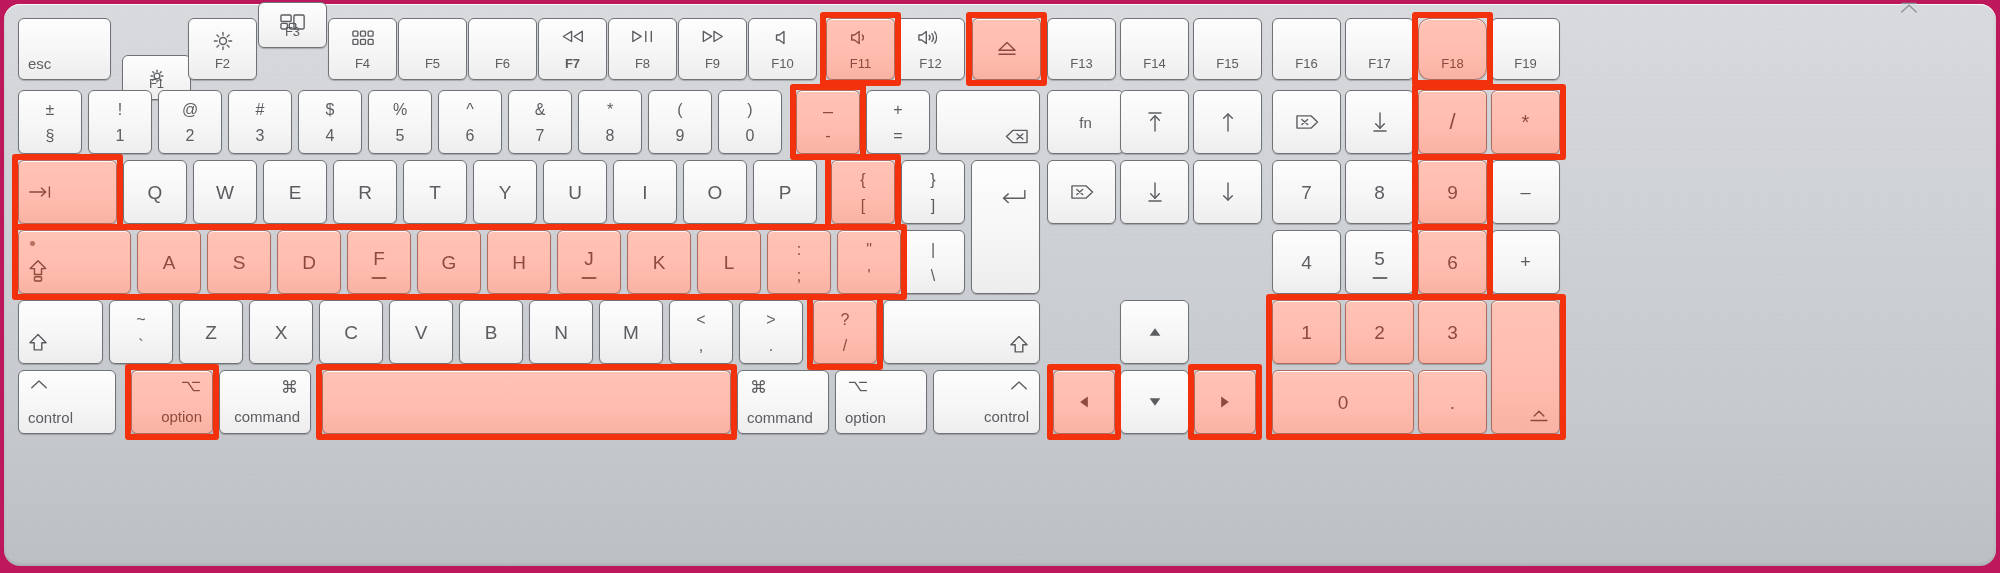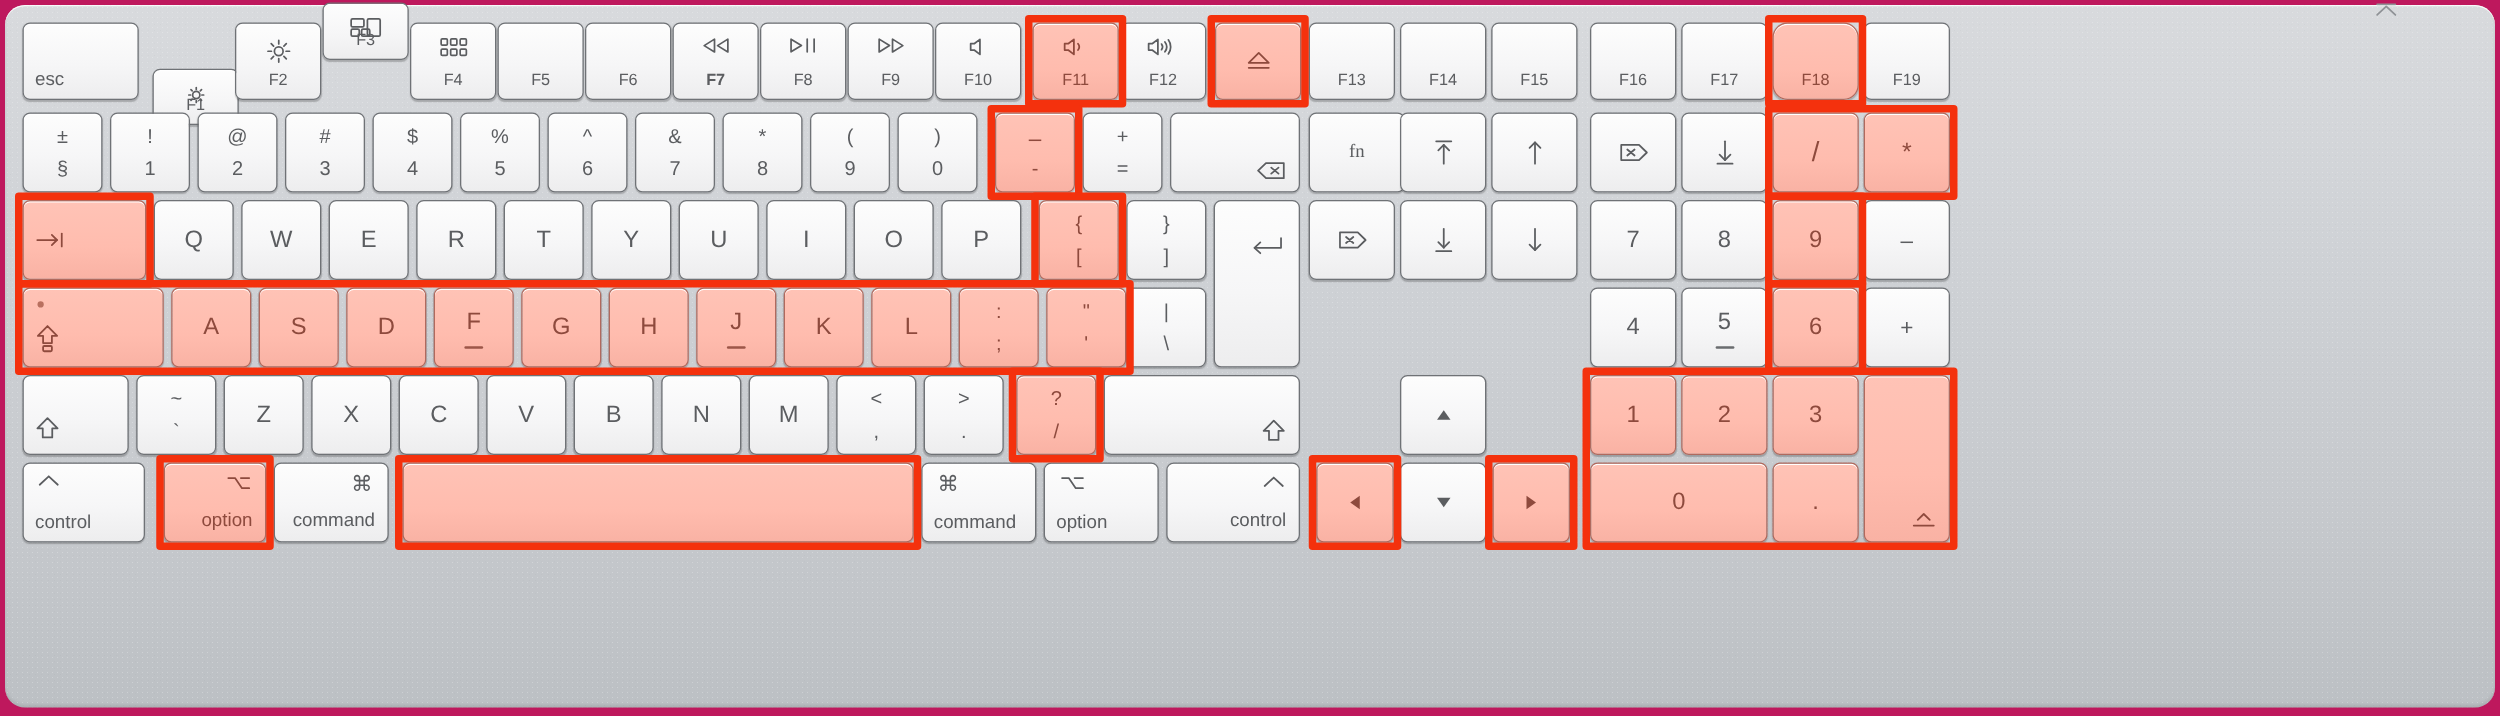--- a/index.html
+++ b/index.html
@@ -305,21 +305,21 @@
     <span class="lbl br">
       <svg width="24" height="15" viewBox="0 0 25 16">
           <g class="gl">
             <path d="M8 1.5h15.2v13H8L1.3 8z"></path>
             <path d="M12.5 5.4l6.2 5.2M18.7 5.4l-6.2 5.2"></path>
           </g>
         </svg>
     </span>
   </div>
 
-  <div class="key" style="left:1047px;top:90px;width:77px;height:64px;font-family:Liberation Serif, serif;">
+  <div class="key" style="left:1047px;top:90px;width:77px;height:64px;">
     <span class="lbl c s15">fn</span>
   </div>
   <div class="key" style="left:1120px;top:90px;width:69px;height:64px;">
     <span class="lbl c">
       <svg width="17" height="22" viewBox="0 0 18 23">
           <g class="gl">
             <path d="M2.6 2h12.8"></path>
             <path d="M9 5v16"></path>
             <path d="M4.4 9.6 9 5l4.6 4.6"></path>
           </g>

